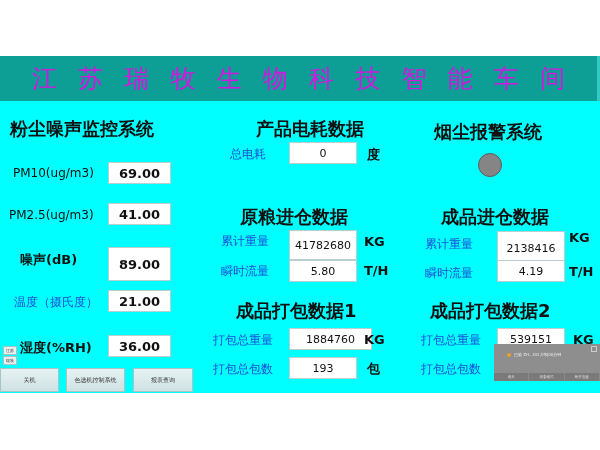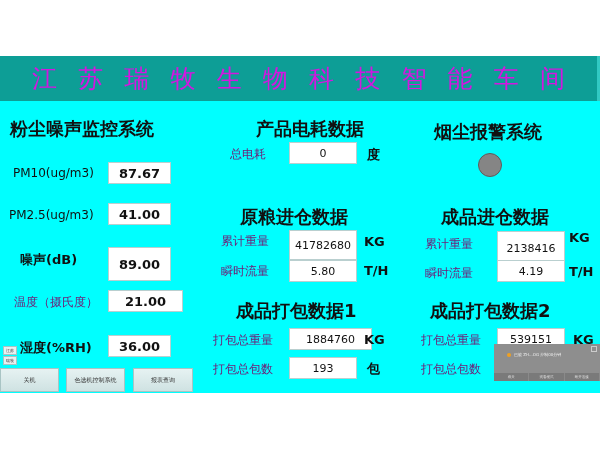--- a/index.html
+++ b/index.html
@@ -7,21 +7,21 @@
          font-family:"DejaVu Sans", sans-serif; }
   .header { position:absolute; left:0; top:56px; width:597px; height:45px; background:#0d9e96;
             border-right:3px solid #31c9c3; }
   .header-title { position:absolute; left:0; top:0; width:597px; height:45px; display:flex;
                   align-items:center; justify-content:space-between; padding:0 32px 0 32px; box-sizing:border-box;
                   color:#d316e0; font-family:"DejaVu Serif", serif; font-size:25px; }
   .panel { position:absolute; left:0; top:101px; width:600px; height:292px; background:#00ffff; }
   .abs { position:absolute; }
   .h-big { font-size:18px; font-weight:bold; color:#111; white-space:nowrap; }
   .lbl { font-size:12px; color:#111; white-space:nowrap; }
-  .lbl-serif { font-family:"DejaVu Serif", serif; font-size:12px; color:#701a75; white-space:nowrap; }
+  .lbl-serif { font-family:"DejaVu Serif", serif; font-size:12px; color:#1d4ed8; white-space:nowrap; }
   .lbl-bold { font-size:13px; font-weight:bold; color:#111; white-space:nowrap; }
   .valbox { position:absolute; background:#fff; border:1px solid #b9cfcf; box-sizing:border-box;
             display:flex; align-items:center; justify-content:center; font-size:11px; color:#111; }
   .valbox.bold { font-weight:bold; font-size:13px; }
   .unit { font-size:13px; font-weight:bold; color:#111; white-space:nowrap; }
   .alarm { position:absolute; left:478px; top:153px; width:24px; height:24px; border-radius:50%;
            background:#858585; border:1px solid #5c5c5c; box-sizing:border-box; }
   .btn { position:absolute; top:368px; height:24px; background:linear-gradient(#e6f2f2,#cfe2e2);
          border:1px solid #a9c4c4; box-sizing:border-box; display:flex; align-items:center; justify-content:center;
          font-size:6px; color:#333; }
@@ -53,30 +53,30 @@
     <span>车</span>
     <span>间</span>
   </div>
 </div>
 
 <div class="panel"></div>
 
 <div class="abs h-big" style="left:10px;top:117px;">粉尘噪声监控系统</div>
 
 <div class="abs lbl" style="left:13px;top:166px;">PM10(ug/m3)</div>
-<div class="valbox bold" style="left:108px;top:162px;width:63px;height:22px;">87.67</div>
+<div class="valbox bold" style="left:108px;top:162px;width:63px;height:22px;">69.00</div>
 
 <div class="abs lbl" style="left:9px;top:208px;">PM2.5(ug/m3)</div>
 <div class="valbox bold" style="left:108px;top:203px;width:63px;height:22px;">41.00</div>
 
 <div class="abs lbl-bold" style="left:20px;top:251px;">噪声(dB)</div>
 <div class="valbox bold" style="left:108px;top:247px;width:63px;height:34px;">89.00</div>
 
 <div class="abs lbl-serif" style="left:14px;top:294px;">温度（摄氏度）</div>
-<div class="valbox bold" style="left:108px;top:290px;width:75px;height:22px;">21.00</div>
+<div class="valbox bold" style="left:108px;top:290px;width:63px;height:22px;">21.00</div>
 
 <div class="abs lbl-bold" style="left:20px;top:339px;">湿度(%RH)</div>
 <div class="valbox bold" style="left:108px;top:335px;width:63px;height:22px;">36.00</div>
 
 <div class="abs h-big" style="left:256px;top:117px;">产品电耗数据</div>
 <div class="abs lbl-serif" style="left:230px;top:146px;">总电耗</div>
 <div class="valbox" style="left:289px;top:142px;width:68px;height:22px;">0</div>
 <div class="abs unit" style="left:367px;top:146px;">度</div>
 
 <div class="abs h-big" style="left:434px;top:120px;font-family:'DejaVu Serif', serif;">烟尘报警系统</div>

